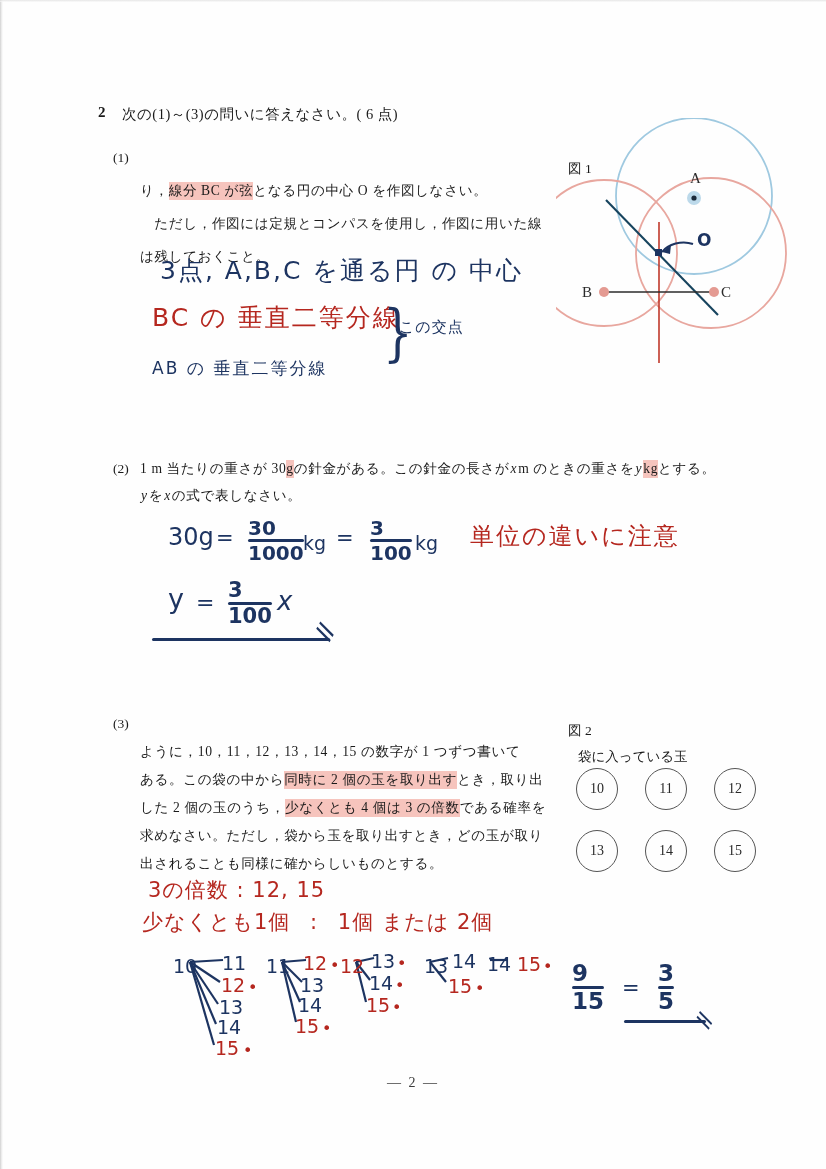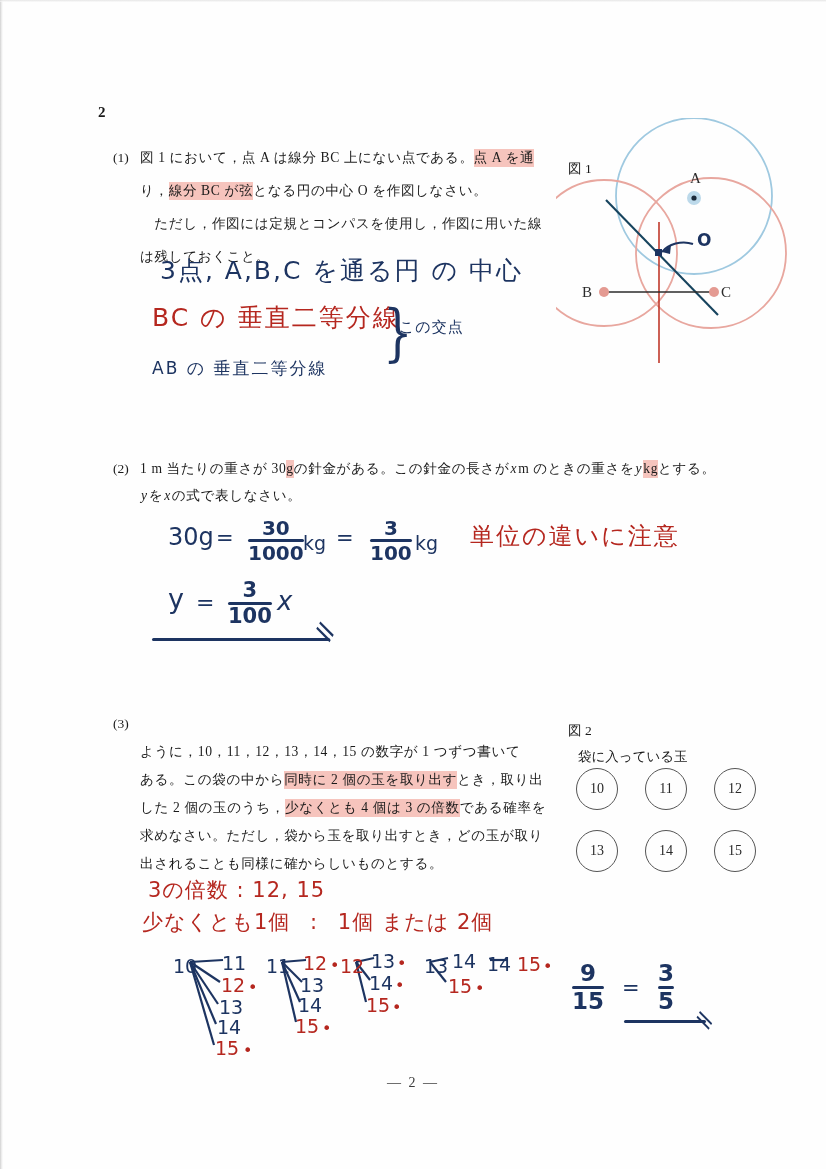--- a/index.html
+++ b/index.html
@@ -90,21 +90,21 @@
     font-weight: normal;
     white-space: nowrap;
     line-height: 1;
   }
   .hw-blue { color: #1d3461; }
   .hw-red  { color: #b5271f; }
 
   .hw-frac {
     position: absolute;
     display: inline-block;
-    text-align: center;
+    text-align: left;
     font-family: "DejaVu Sans", sans-serif;
     font-weight: bold;
     line-height: 1.02;
   }
   .hw-frac .num { display: block; }
   .hw-frac .bar {
     display: block;
     height: 2.5px;
     background: currentColor;
     margin: 1px 0 1px 0;
@@ -156,26 +156,24 @@
 </style>
 </head>
 <body>
 
 <div id="page">
 
   <div class="scan-edge-left"></div>
   <div class="scan-edge-top"></div>
 
   <div class="q-number" style="left:98px; top:104px;">2</div>
+  <div class="q-head" style="left:122px; top:105px;">次の(1)～(3)の問いに答えなさい。( 6 点)</div>
 
   <div class="sub-label" style="left:113px; top:150px;">(1)</div>
 
-  <div class="body-line" style="left:140px; top:151px;">
-    <span>図 1 において，点 A は線分 BC 上にない点である。</span><span class="hl">点 A を通</span>
-  </div>
   <div class="body-line" style="left:140px; top:217px;">　ただし，作図には定規とコンパスを使用し，作図に用いた線</div>
   <div class="body-line" style="left:140px; top:184px;">
     <span>り，</span><span class="hl">線分 BC が弦</span><span>となる円の中心 O を作図しなさい。</span>
   </div>
   <div class="body-line" style="left:140px; top:250px;">は残しておくこと。</div>
 
   <div class="hw hw-blue" style="left:160px; top:258px; font-size:25px; letter-spacing:2px;">3点, A,B,C を通る円 の 中心</div>
   <div class="hw hw-red" style="left:152px; top:305px; font-size:25px; letter-spacing:2px;">BC の 垂直二等分線</div>
   <div class="hw hw-blue" style="left:152px; top:360px; font-size:17px; letter-spacing:2px;">AB の 垂直二等分線</div>
 

